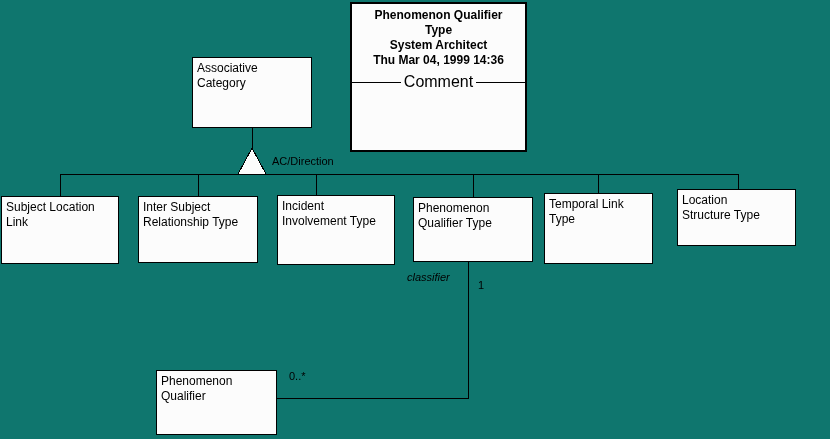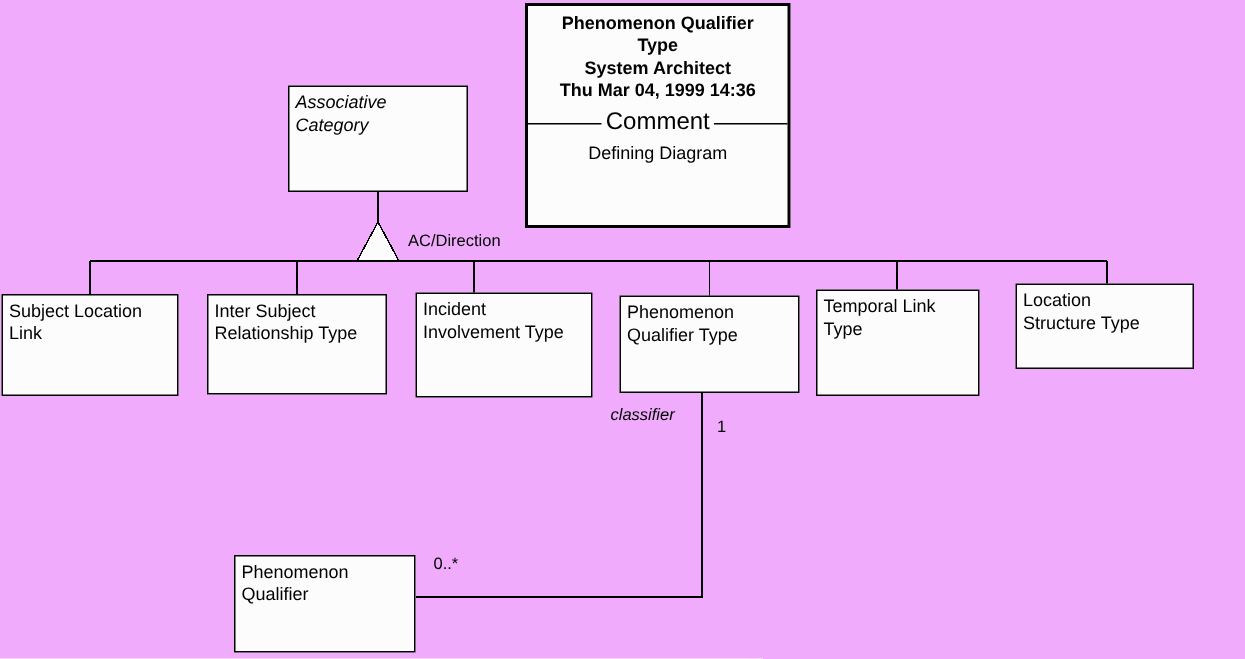--- a/index.html
+++ b/index.html
@@ -4,42 +4,42 @@
 <style>
   html, body {
     margin: 0;
     padding: 0;
     background: #fcfcfc;
   }
   #canvas {
     position: relative;
     width: 830px;
     height: 439px;
-    background: #f0abfc;
+    background: #0f766e;
     font-family: "Liberation Sans", "DejaVu Sans", sans-serif;
     color: #000;
     overflow: hidden;
   }
   #connector-layer {
     position: absolute;
     left: 0; top: 0;
     width: 830px; height: 439px;
     shape-rendering: crispEdges;
   }
   .node {
     position: absolute;
     border: 1px solid #000;
     background: #fcfcfc;
     box-sizing: border-box;
     font-size: 12px;
     line-height: 15px;
     padding: 3px 4px;
     white-space: pre-line;
   }
-  .node-assoc      { left: 192px; top: 57px;  width: 120px; height: 71px; font-style: italic; }
+  .node-assoc      { left: 192px; top: 57px;  width: 120px; height: 71px; }
   .node-subject    { left: 1px;   top: 196px; width: 118px; height: 68px; }
   .node-inter      { left: 138px; top: 196px; width: 120px; height: 67px; }
   .node-incident   { left: 277px; top: 195px; width: 118px; height: 70px; }
   .node-pqt        { left: 413px; top: 197px; width: 120px; height: 65px; }
   .node-temporal   { left: 544px; top: 193px; width: 109px; height: 71px; }
   .node-location   { left: 677px; top: 189px; width: 119px; height: 57px; }
   .node-leaf       { left: 156px; top: 370px; width: 121px; height: 65px; }
 
   .header-box {
     position: absolute;
@@ -115,21 +115,20 @@
   <div class="header-box">
     <div class="header-title">Phenomenon Qualifier
 Type
 System Architect
 Thu Mar 04, 1999  14:36</div>
     <div class="header-divider">
       <span class="rule"></span>
       <span class="divider-word">Comment</span>
       <span class="rule"></span>
     </div>
-    <div class="header-body">Defining Diagram</div>
   </div>
 
   <div class="node node-assoc">Associative
 Category</div>
 
   <div class="free-label lbl-acdirection">AC/Direction</div>
 
   <div class="node node-subject">Subject Location
 Link</div>
   <div class="node node-incident">Incident

